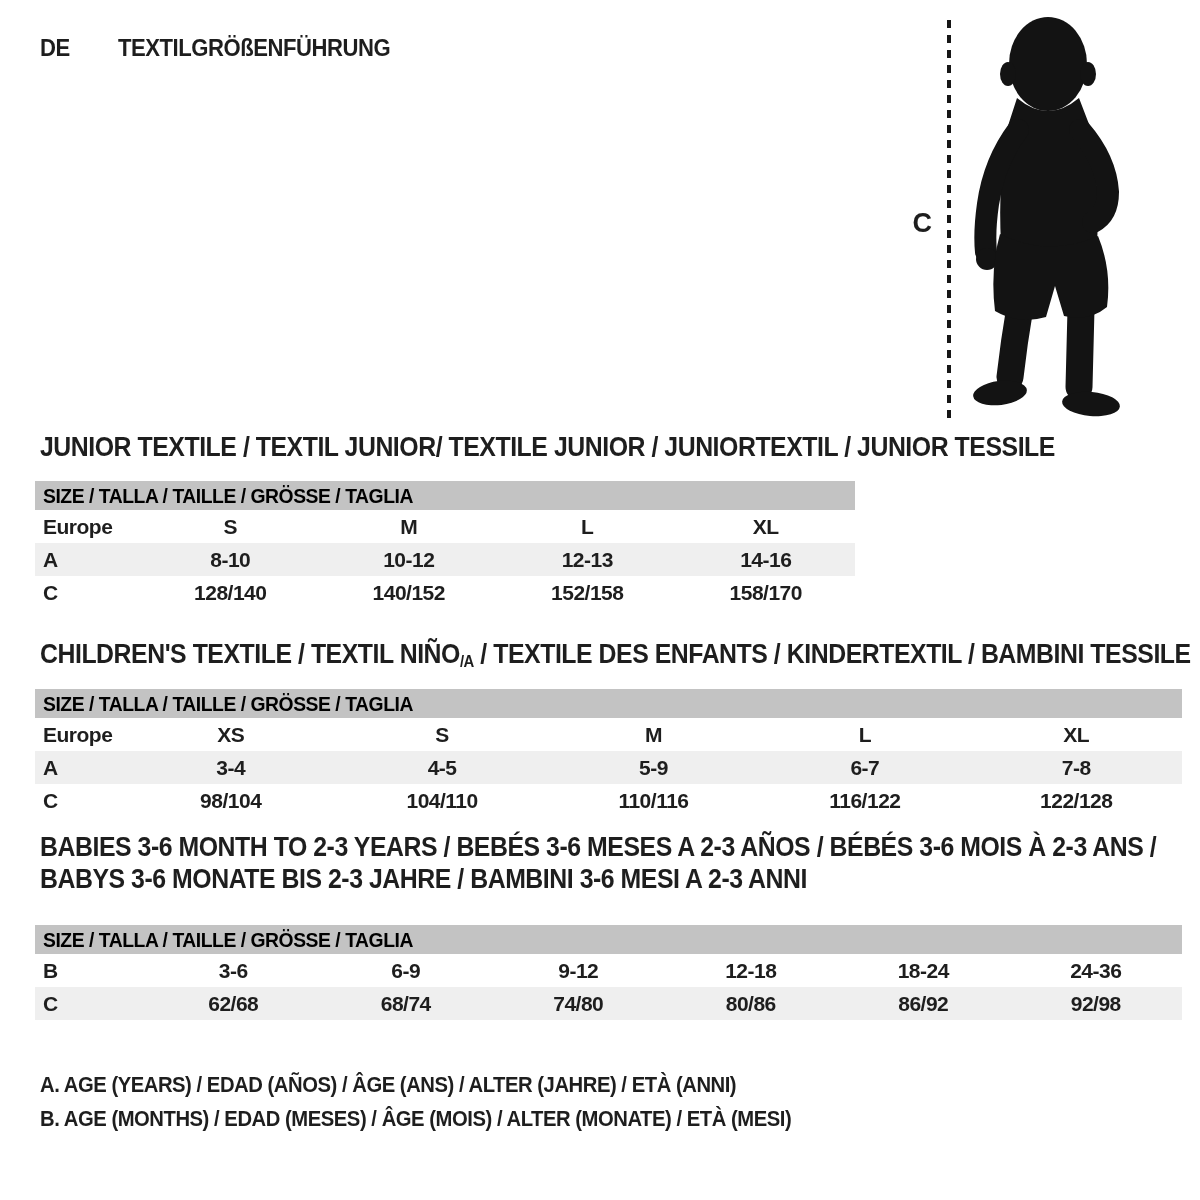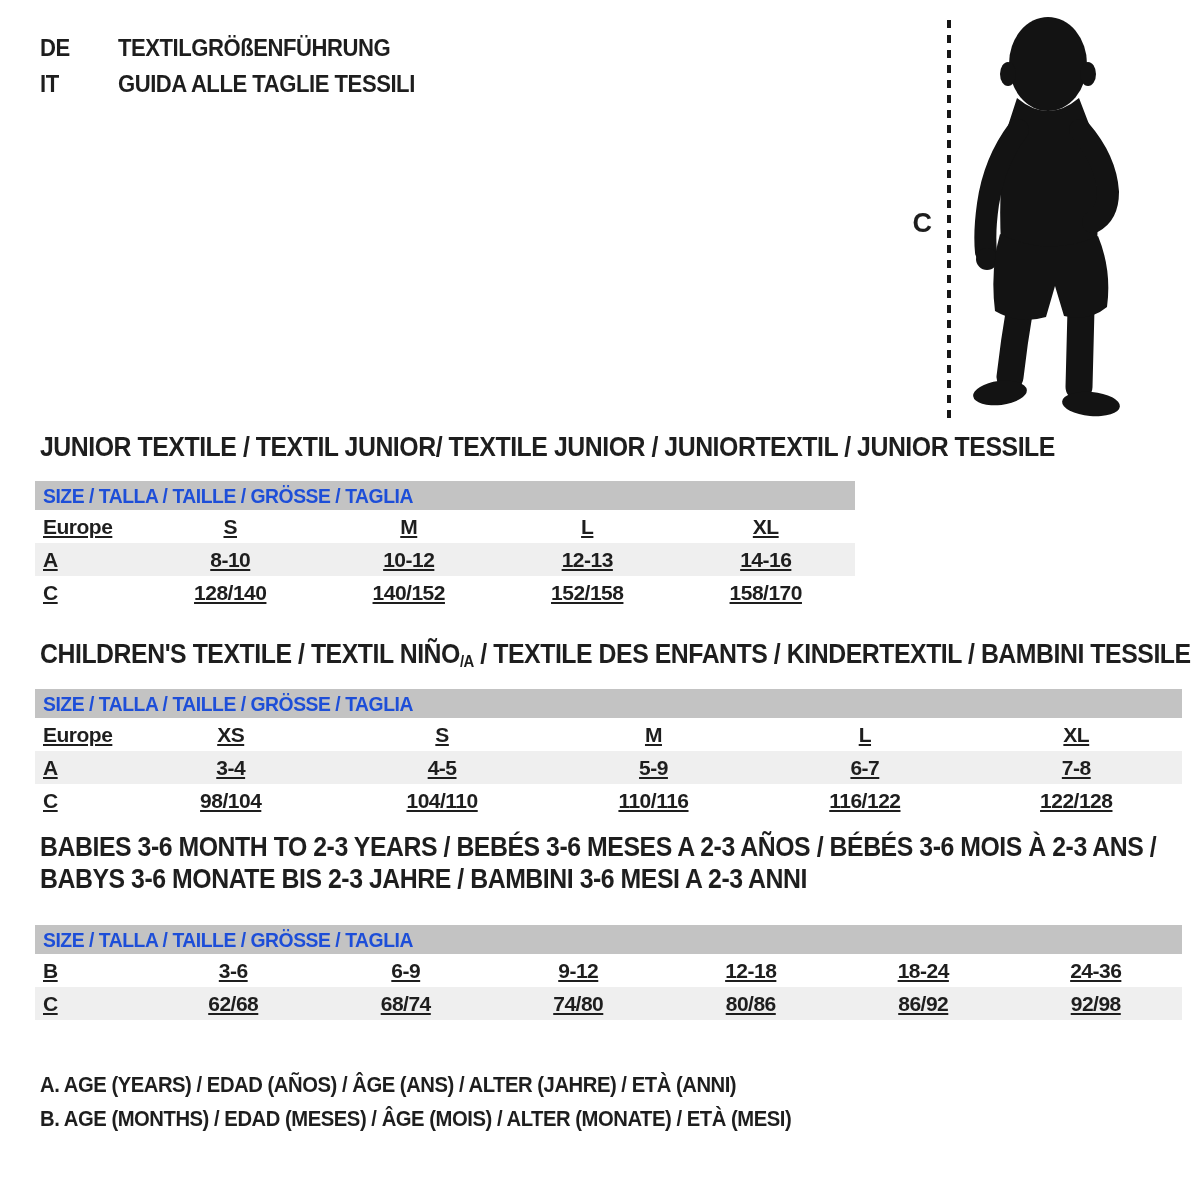--- a/index.html
+++ b/index.html
@@ -25,25 +25,25 @@
   .measure-label{left:905px;top:208px;width:34px;text-align:center;font-size:27px;}
   .figure-box{left:960px;top:12px;width:180px;height:415px;}
 
   
   .sec-title{font-size:27px;line-height:28px;}
   .sub{font-size:0.6em;vertical-align:-0.22em;}
 
   
   .table-wrap{left:35px;}
   .size-bar{
-    height:29px;line-height:29px;background:#c3c3c3;color:#1d4ed8;
+    height:29px;line-height:29px;background:#c3c3c3;color:#000000;
     padding-left:8px;font-size:21px;
   }
   table{border-collapse:collapse;table-layout:fixed;}
-  td{font-size:21px;height:33px;text-align:center;padding:0;vertical-align:middle;text-decoration:underline;}
+  td{font-size:21px;height:33px;text-align:center;padding:0;vertical-align:middle;}
   td.lbl{text-align:left;padding-left:8px;}
   tr.stripe{background:#efefef;}
   .junior-table{width:820px;}
   .children-table,.babies-table{width:1147px;}
   .junior-table table,.children-table table,.babies-table table{width:100%;}
   .col-lbl-junior{width:106px;}
   .col-lbl-children{width:90px;}
   .col-lbl-babies{width:112px;}
 
   
@@ -52,24 +52,20 @@
 
   .silhouette-svg{display:block;}
 </style>
 </head>
 <body>
 
 <div class="abs langs">
   <div class="lang-row">
     <span class="lang-code"><span class="cond">DE</span></span>
     <span class="cond">TEXTILGRÖßENFÜHRUNG</span>
-  </div>
-  <div class="lang-row">
-    <span class="lang-code"><span class="cond">IT</span></span>
-    <span class="cond">GUIDA ALLE TAGLIE TESSILI</span>
   </div>
 </div>
 
 <div class="abs measure-line"></div>
 <div class="abs measure-label">C</div>
 <div class="abs figure-box">
   <svg class="silhouette-svg" viewBox="0 0 180 415" width="180" height="415" aria-hidden="true">
     <g fill="#131313" stroke="none">
       <ellipse cx="88" cy="52" rx="39" ry="47"></ellipse>
       <ellipse cx="48" cy="62" rx="8" ry="12"></ellipse>

